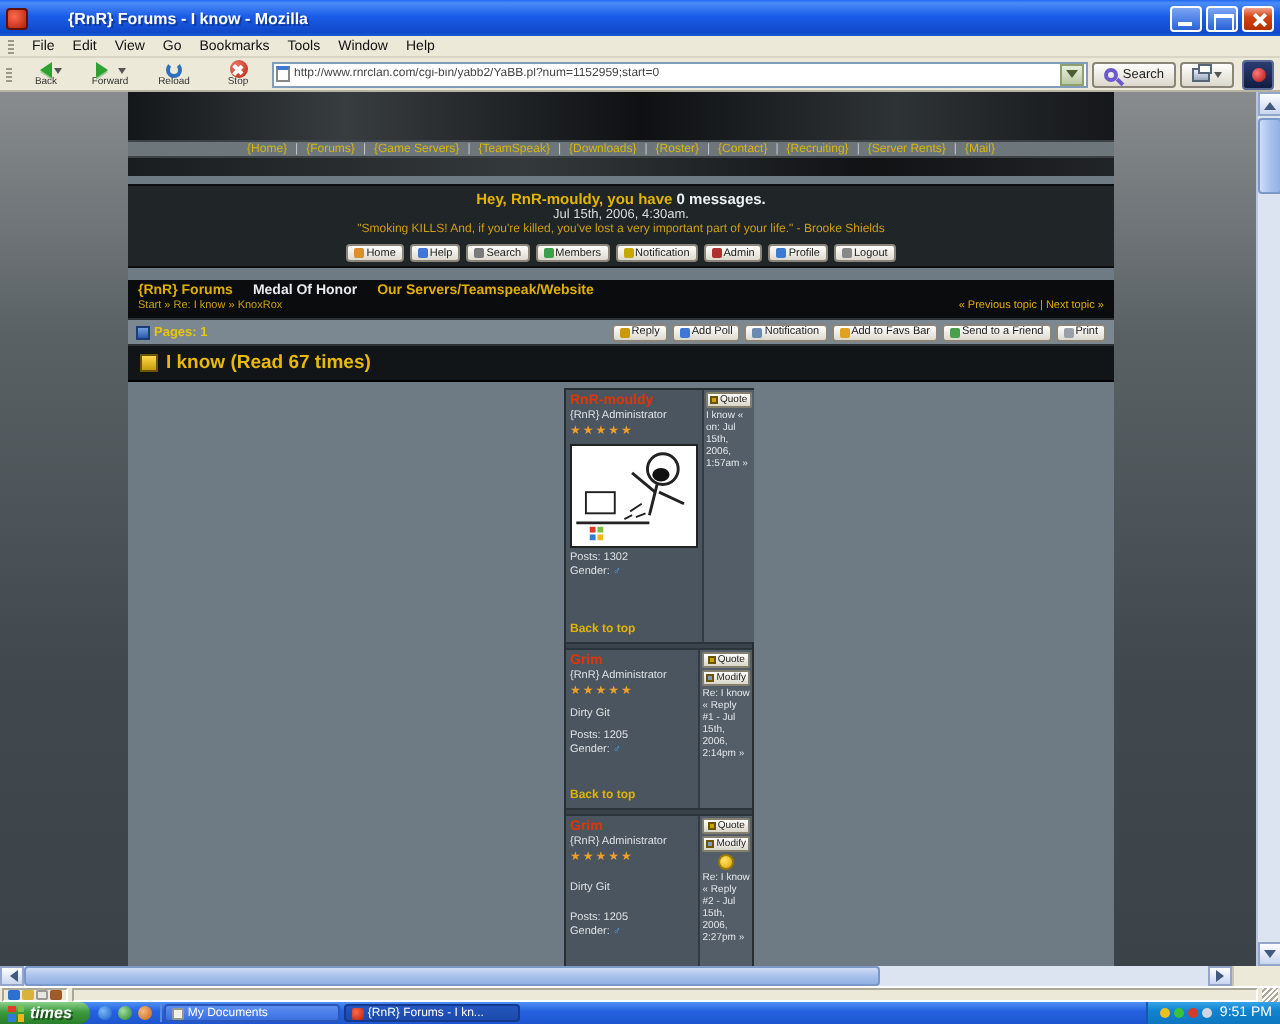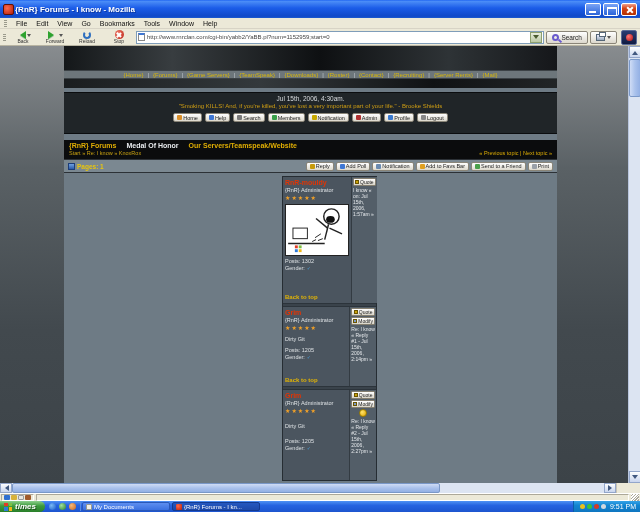--- a/index.html
+++ b/index.html
@@ -2,21 +2,21 @@
 <html><head>
 <meta charset="utf-8">
 <style>
   *{box-sizing:border-box;margin:0;padding:0;}
   html,body{width:640px;height:512px;overflow:hidden;}
   body{font-family:"Liberation Sans",sans-serif;background:#000;}
   .win{position:relative;width:640px;height:512px;background:#ece9d8;}
 
   
   .titlebar{height:18px;background:linear-gradient(180deg,#2267f2,#4a8cf7 8%,#1b5ce8 45%,#1049c8 90%,#1d5bd0);
-    display:flex;align-items:center;padding:0 3px;gap:1px;}
+    display:flex;align-items:center;padding:0 3px;gap:20px;}
   .ticon{width:11px;height:11px;border-radius:2px;background:radial-gradient(circle at 35% 35%,#ff6a4d,#b01f0a);border:1px solid #5f1005;flex:none;}
   .ttext{color:#fff;font-weight:bold;font-size:8px;flex:1;white-space:nowrap;overflow:hidden;text-shadow:1px 1px #0f3aa0;}
   .wbtns{display:flex;gap:2px;}
   .wb{width:16px;height:13px;border:1px solid #fff;border-radius:2px;background:linear-gradient(#7ba4f5,#2a63d8);position:relative;}
   .wb.min::after{content:"";position:absolute;left:3px;bottom:2px;width:7px;height:2px;background:#fff;}
   .wb.max::after{content:"";position:absolute;left:3px;top:3px;width:8px;height:6px;border:1px solid #fff;border-top-width:2px;}
   .wb.close{background:linear-gradient(#f0a08c,#d44316 40%,#b33000);}
   .wb.close::before,.wb.close::after{content:"";position:absolute;left:7px;top:2px;width:2px;height:8px;background:#fff;}
   .wb.close::before{transform:rotate(45deg);} .wb.close::after{transform:rotate(-45deg);}
 
@@ -235,20 +235,21 @@
         <span>{Contact}</span>
         <span>{Recruiting}</span>
         <span>{Server Rents}</span>
         <span>{Mail}</span>
       </div>
 
       <div class="banner2"></div>
       <div class="gap4"></div>
 
       <div class="greet">
+        <div class="g1"><span>Hey, RnR-mouldy, you have </span><b>0 messages.</b></div>
         <div class="g2">Jul 15th, 2006, 4:30am.</div>
         <div class="gq">"Smoking KILLS! And, if you're killed, you've lost a very important part of your life." - Brooke Shields</div>
         <div class="gbtns">
           <span class="sbx">
               <i class="bico" style="background:#d98f2b"></i>
               <span>Home</span>
             </span>
           <span class="sbx">
               <i class="bico" style="background:#3f77d4"></i>
               <span>Help</span>
@@ -319,20 +320,24 @@
         <span class="sbx">
             <i class="bico" style="background:#4aa04a"></i>
             <span>Send to a Friend</span>
           </span>
         <span class="sbx">
             <i class="bico" style="background:#9aa0a8"></i>
             <span>Print</span>
           </span>
       </div>
 
+      <div class="ttl">
+        <i class="tico"></i>
+        <span class="ttxt">I know (Read 67 times)</span>
+      </div>
 
       <div class="thread">
 
         <div class="post p1">
           <div class="ucell">
             <span class="uname">RnR-mouldy</span>
             <span class="rank">{RnR} Administrator</span>
             <span class="stars">★★★★★</span>
             <svg class="avatar" viewBox="0 0 64 52" xmlns="http://www.w3.org/2000/svg">
               <rect x="0" y="0" width="64" height="52" fill="#fff"></rect>

